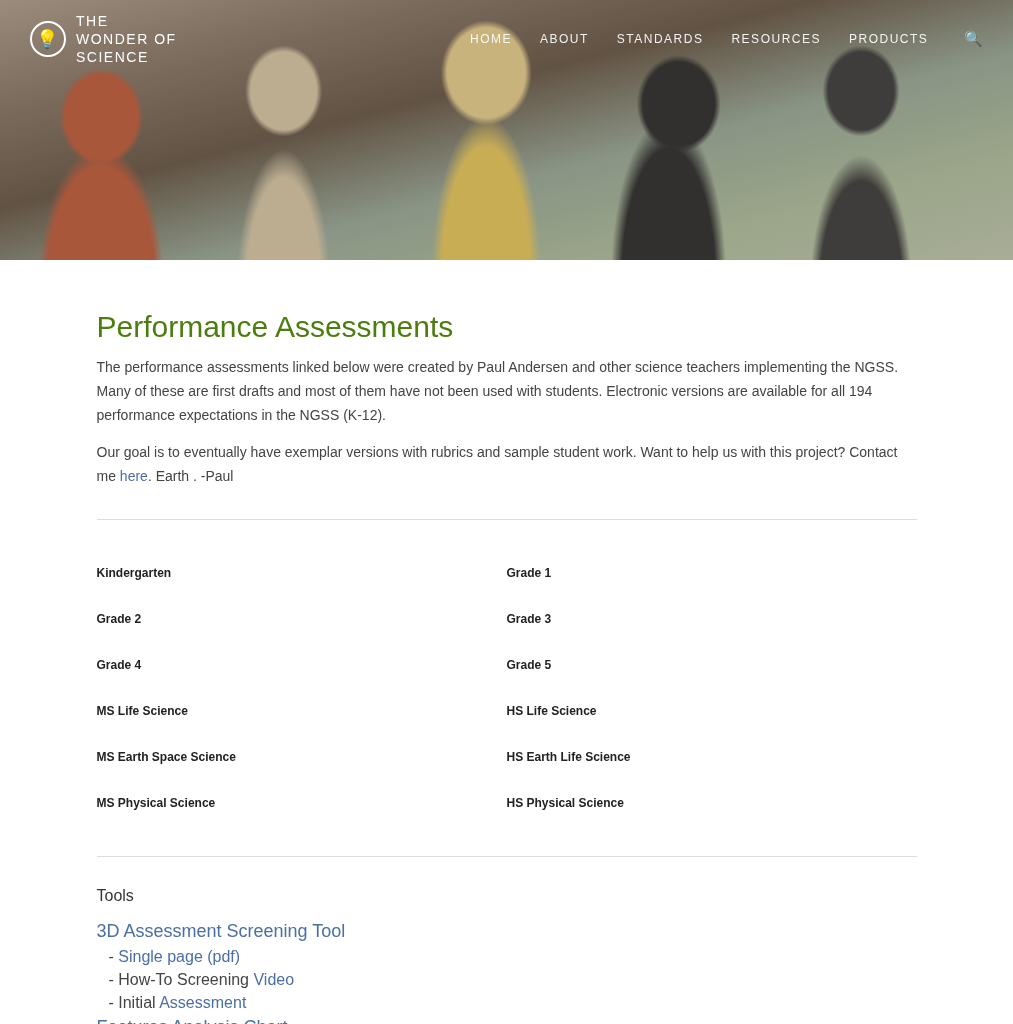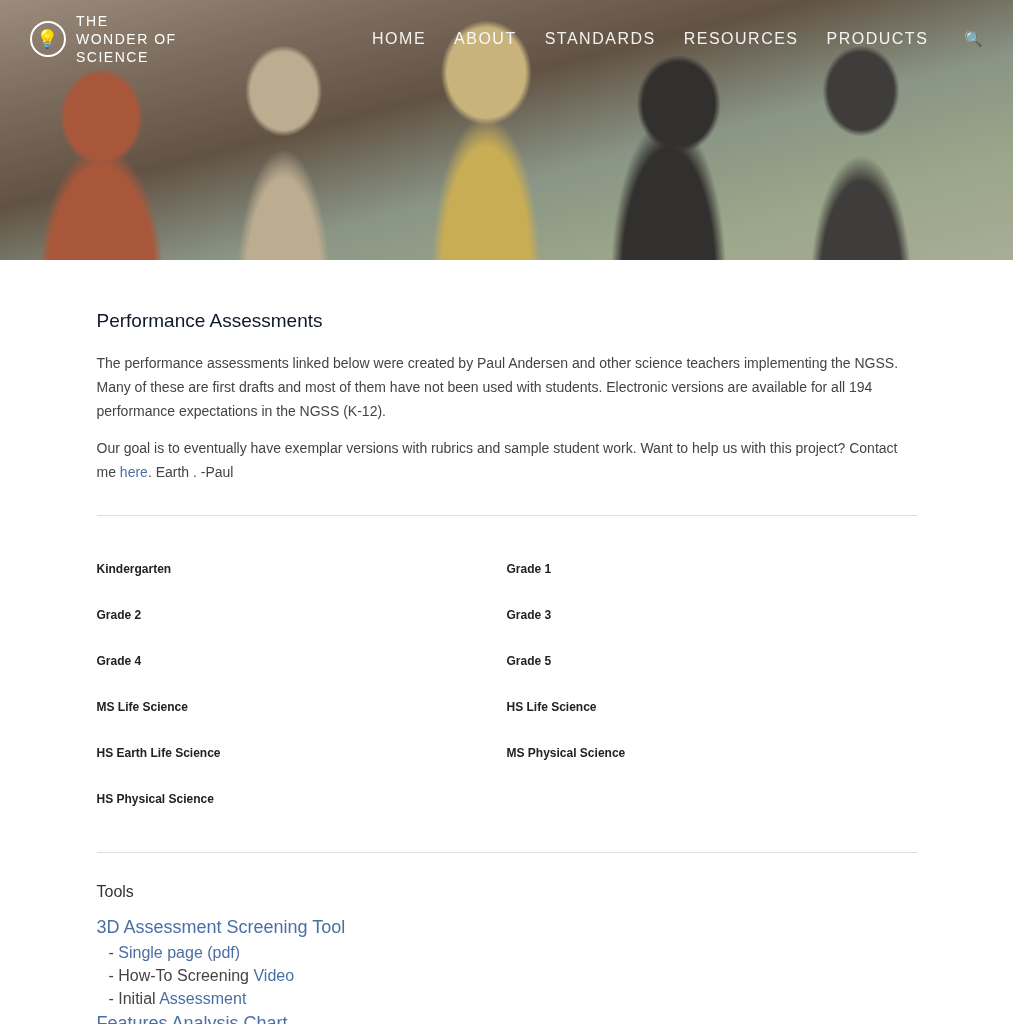--- a/index.html
+++ b/index.html
@@ -79,21 +79,21 @@
     }
     .nav-links {
       margin-left: auto;
       display: flex;
       gap: 28px;
       align-items: center;
     }
     .nav-links a {
       color: #fff;
       text-decoration: none;
-      font-size: 16px;
+      font-size: 12px;
       letter-spacing: 1.5px;
       text-transform: uppercase;
       font-weight: 500;
       opacity: 0.92;
     }
     .nav-search {
       color: #fff;
       font-size: 15px;
       cursor: pointer;
       margin-left: 8px;
@@ -101,24 +101,24 @@
     }
 
     
     .content {
       max-width: 880px;
       margin: 0 auto;
       padding: 50px 30px 60px;
     }
 
     .page-title {
-      font-size: 19px;
+      font-size: 30px;
       font-weight: 400;
-      color: #0f172a;
-      margin-bottom: 20px;
+      color: #4d7c0f;
+      margin-bottom: 12px;
     }
 
     .intro-text {
       font-size: 14px;
       line-height: 1.7;
       color: #444;
       margin-bottom: 14px;
     }
 
     .intro-text a, .tools-section a {
@@ -211,20 +211,21 @@
 
   <div class="grade-grid">
     <a href="#" class="grade-item" style="color: rgb(34, 34, 34); text-decoration: none; display: block;">Kindergarten</a>
     <a href="#" class="grade-item" style="color: rgb(34, 34, 34); text-decoration: none; display: block;">Grade 1</a>
     <a href="#" class="grade-item" style="color: rgb(34, 34, 34); text-decoration: none; display: block;">Grade 2</a>
     <a href="#" class="grade-item" style="color: rgb(34, 34, 34); text-decoration: none; display: block;">Grade 3</a>
     <a href="#" class="grade-item" style="color: rgb(34, 34, 34); text-decoration: none; display: block;">Grade 4</a>
     <a href="#" class="grade-item" style="color: rgb(34, 34, 34); text-decoration: none; display: block;">Grade 5</a>
     <a href="#" class="grade-item" style="color: rgb(34, 34, 34); text-decoration: none; display: block;">MS Life Science</a>
     <a href="#" class="grade-item" style="color: rgb(34, 34, 34); text-decoration: none; display: block;">HS Life Science</a>
+    <a href="#" class="grade-item" style="color: rgb(34, 34, 34); text-decoration: none; display: block;">MS Earth Space Science</a>
     <a href="#" class="grade-item" style="color: rgb(34, 34, 34); text-decoration: none; display: block;">HS Earth Life Science</a>
     <a href="#" class="grade-item" style="color: rgb(34, 34, 34); text-decoration: none; display: block;">MS Physical Science</a>
     <a href="#" class="grade-item" style="color: rgb(34, 34, 34); text-decoration: none; display: block;">HS Physical Science</a>
   </div>
 
   <hr class="divider">
 
   <div class="tools-section">
     <h2 class="tools-title">Tools</h2>
     <a href="#" class="tool-link">3D Assessment Screening Tool</a>

